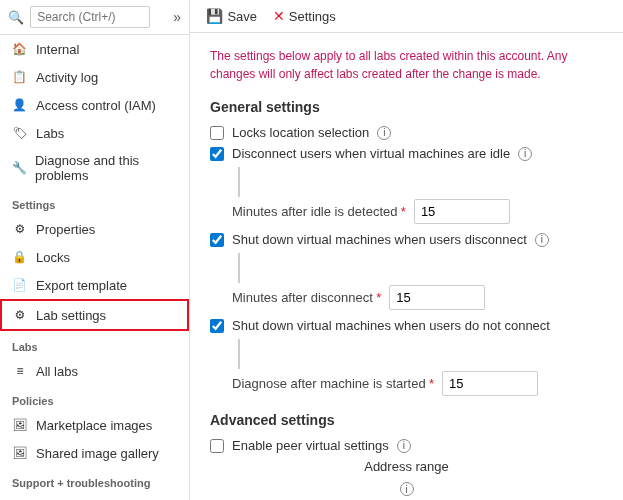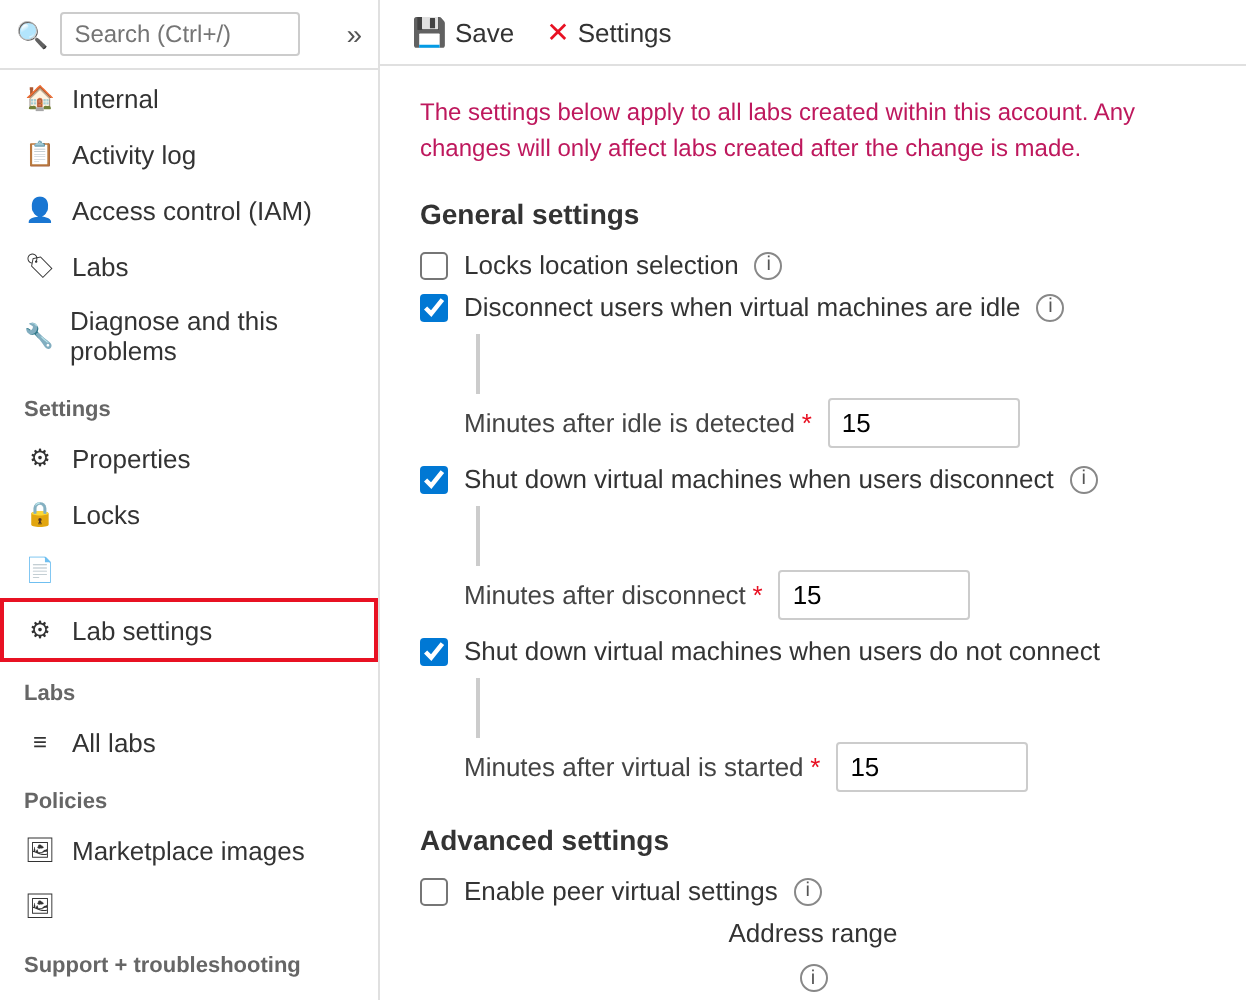--- a/index.html
+++ b/index.html
@@ -217,20 +217,21 @@
     <div class="sidebar-item">
       <span class="icon-circle">⚙</span>
       <span>Properties</span>
     </div>
     <div class="sidebar-item">
       <span class="icon-circle">🔒</span>
       <span>Locks</span>
     </div>
     <div class="sidebar-item">
       <span class="icon-circle">📄</span>
+      <span>Export template</span>
     </div>
     <div class="sidebar-item active highlighted" style="border:2px solid #e81123; background:#fff;">
       <span class="icon-circle">⚙</span>
       <span>Lab settings</span>
     </div>
   </div>
 
   <div>
     <div class="sidebar-section-label">Labs</div>
     <div class="sidebar-item">
@@ -240,20 +241,21 @@
   </div>
 
   <div>
     <div class="sidebar-section-label">Policies</div>
     <div class="sidebar-item">
       <span class="icon-circle">🖼</span>
       <span>Marketplace images</span>
     </div>
     <div class="sidebar-item">
       <span class="icon-circle">🖼</span>
+      <span>Shared image gallery</span>
     </div>
   </div>
 
   <div>
     <div class="sidebar-section-label">Support + troubleshooting</div>
     <div class="sidebar-item">
       <span class="icon-circle">👤</span>
       <span>Internal support</span>
     </div>
 
@@ -316,21 +318,21 @@
     </div>
 
     <div class="form-group">
       <div class="checkbox-row">
         <input type="checkbox" id="shutdown-noconnect" checked="" style="">
         <label class="checkbox-label" for="shutdown-noconnect">Shut down virtual machines when users do not connect</label>
       </div>
       <div class="vertical-line"></div>
       <div class="indent-row">
         <label>
-          <span>Minutes after virtual is started</span>
+          <span>Diagnose after machine is started</span>
           <span class="required"> *</span>
         </label>
         <input type="text" value="15" style="">
       </div>
     </div>
 
     <div class="advanced-section">
       <div class="section-title">Advanced settings</div>
       <div class="checkbox-row form-group">
         <input type="checkbox" id="enable-peer-network" style="">

